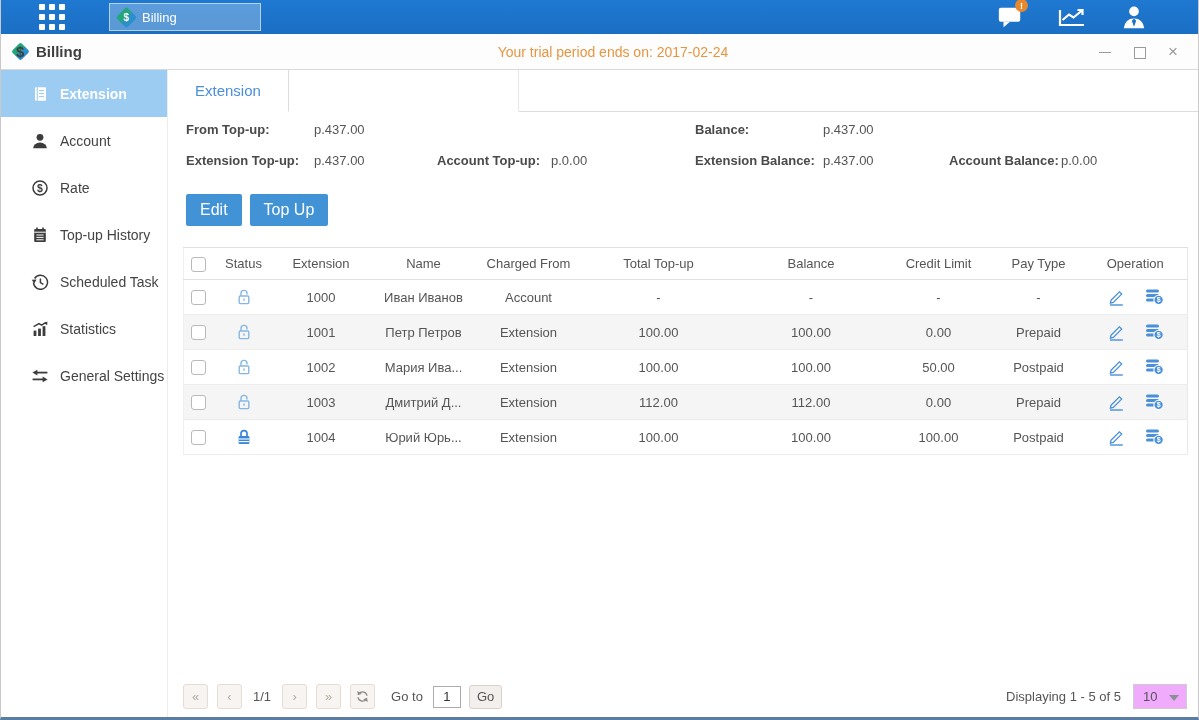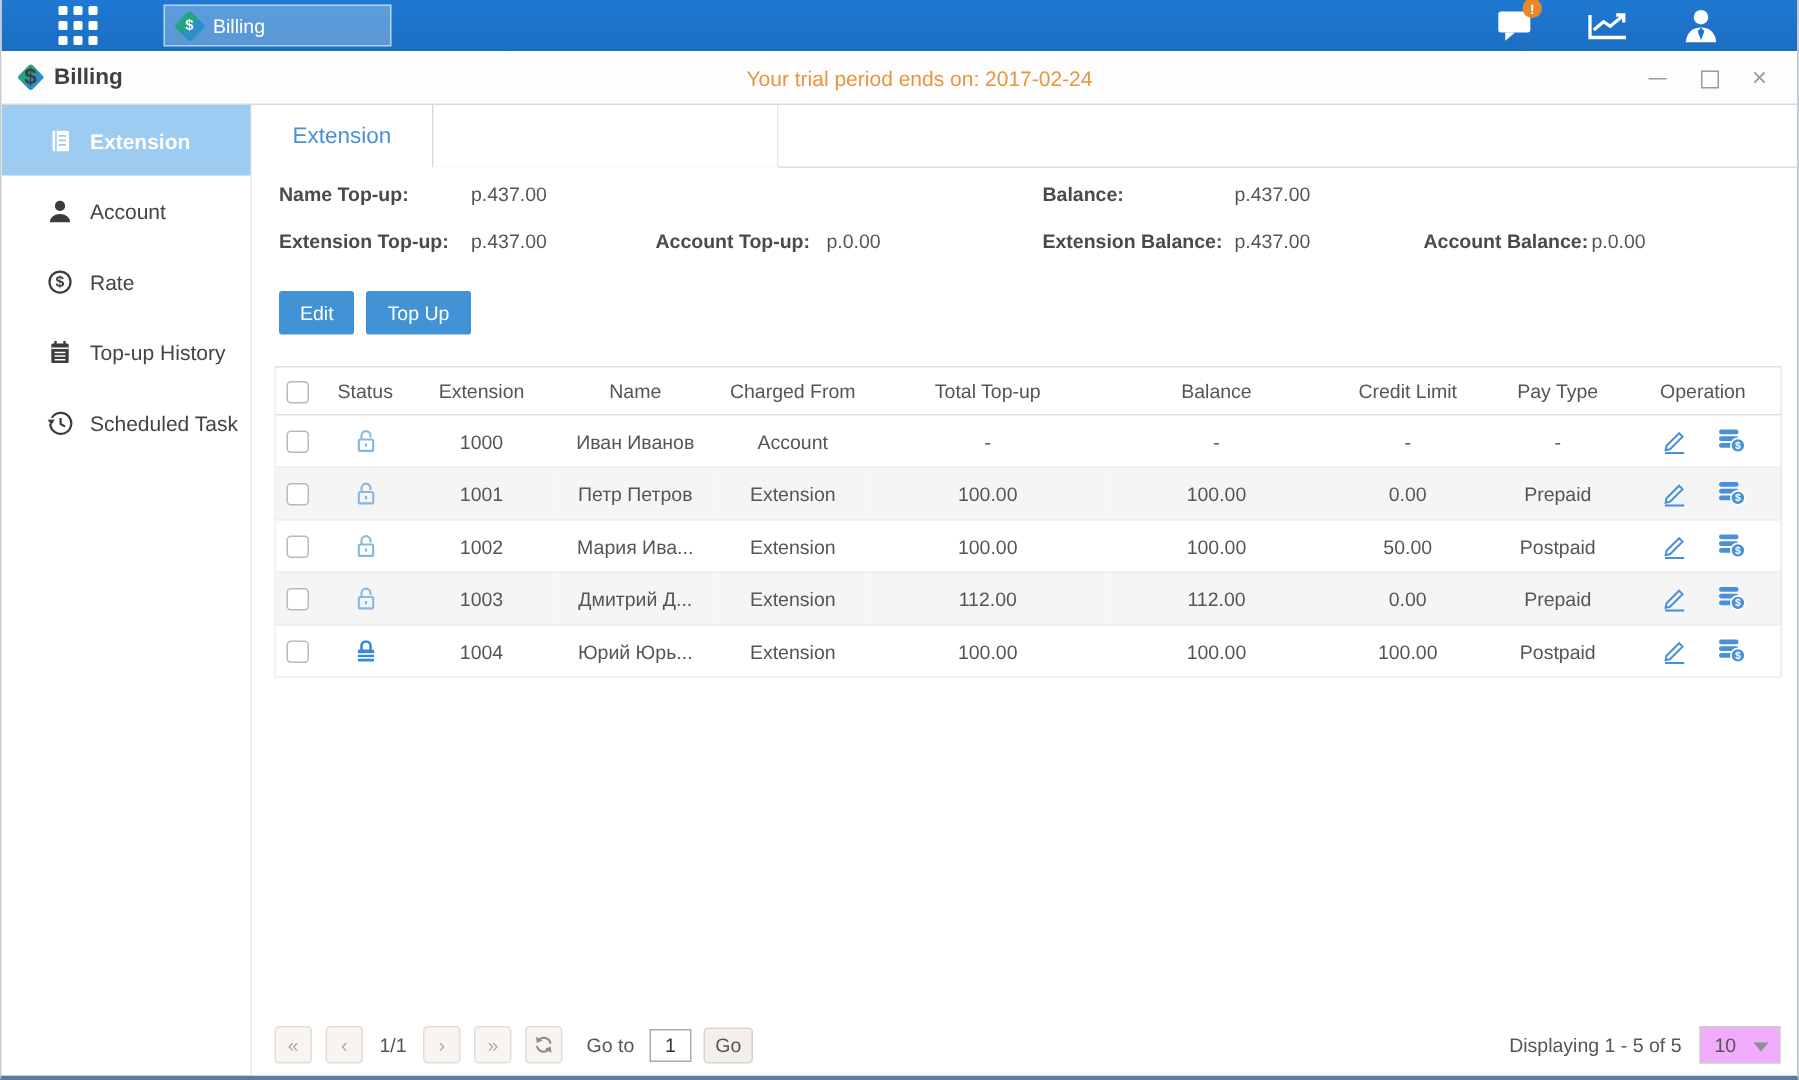--- a/index.html
+++ b/index.html
@@ -55,21 +55,21 @@
   .tab.active { border-right:1px solid #dcdcdc; margin-bottom:-1px; border-bottom:1px solid #fff; }
   .tab-spacer { width:230px; border-right:1px solid #e8e8e8; margin-bottom:-1px; border-bottom:1px solid #fff; }
 
   
   .summary { position:relative; height:78px; font-size:13px; }
   .summary .lbl { position:absolute; font-weight:bold; color:#4a4a4a; }
   .summary .val { position:absolute; color:#555; }
 
   
   .actions { margin:4px 0 0 18px; display:flex; gap:8px; }
-  .btn-blue { background:#4193d6; color:#fff; font-size:13px; border:none; padding:7px 14px;
+  .btn-blue { background:#4193d6; color:#fff; font-size:16px; border:none; padding:7px 14px;
               border-radius:2px; cursor:pointer; font-family:inherit; }
 
   
   .table-wrap { margin:21px 13px 12px 15px; }
   table { width:100%; border-collapse:collapse; table-layout:fixed;
           border-left:1px solid #f0f0f0; border-right:1px solid #e8e8e8; }
   thead th { height:32px; font-size:13px; font-weight:normal; color:#555; text-align:center;
              border-top:1px solid #e0e0e0; border-bottom:1px solid #e0e0e0; }
   tbody td { height:35px; font-size:13px; color:#555; text-align:center; border-bottom:1px solid #ececec; }
   tbody tr.alt { background:#f5f5f5; }
@@ -204,30 +204,49 @@
           <span>Top-up History</span>
         </div>
         <div class="side-item">
           <svg width="18" height="18" viewBox="0 0 18 18" fill="none">
     <path d="M3.6 5.5 A7 7 0 1 1 2.5 9.5" stroke="currentColor" stroke-width="1.5"></path>
     <polygon points="0.8,6.8 5.6,6.6 3.2,10.4" fill="currentColor"></polygon>
     <path d="M9.4 5.6 V9.6 L12.4 11.4" stroke="currentColor" stroke-width="1.5"></path>
   </svg>
           <span>Scheduled Task</span>
         </div>
+        <div class="side-item">
+          <svg width="18" height="18" viewBox="0 0 18 18" fill="none">
+    <rect x="2.6" y="10.6" width="2.8" height="5.4" fill="currentColor"></rect>
+    <rect x="7.1" y="8.6" width="2.8" height="7.4" fill="currentColor"></rect>
+    <rect x="11.6" y="6.2" width="2.8" height="9.8" fill="currentColor"></rect>
+    <path d="M2.6 6.6 L8 3.6 L10.6 5.2 L15 2.4" stroke="currentColor" stroke-width="1.5"></path>
+    <polygon points="16.4,1.6 16.2,5.2 13.2,3.2" fill="currentColor"></polygon>
+  </svg>
+          <span>Statistics</span>
+        </div>
+        <div class="side-item">
+          <svg width="18" height="18" viewBox="0 0 18 18">
+    <line x1="5.6" y1="5.6" x2="16.4" y2="5.6" stroke="currentColor" stroke-width="1.8"></line>
+    <polygon points="1.4,5.6 6.4,2.8 6.4,8.4" fill="currentColor"></polygon>
+    <line x1="1.6" y1="12.4" x2="12.4" y2="12.4" stroke="currentColor" stroke-width="1.8"></line>
+    <polygon points="16.6,12.4 11.6,9.6 11.6,15.2" fill="currentColor"></polygon>
+  </svg>
+          <span>General Settings</span>
+        </div>
       </div>
 
     <div class="content">
       <div class="tabstrip">
         <div class="tab active">Extension</div>
         <div class="tab-spacer"></div>
       </div>
 
       <div class="summary">
-        <span class="lbl" style="left:18px;top:10px">Name Top-up:</span>
+        <span class="lbl" style="left:18px;top:10px">From Top-up:</span>
         <span class="val" style="left:146px;top:10px">p.437.00</span>
         <span class="lbl" style="left:527px;top:10px">Balance:</span>
         <span class="val" style="left:655px;top:10px">p.437.00</span>
 
         <span class="lbl" style="left:18px;top:41px">Extension Top-up:</span>
         <span class="val" style="left:146px;top:41px">p.437.00</span>
         <span class="lbl" style="left:269px;top:41px">Account Top-up:</span>
         <span class="val" style="left:383px;top:41px">p.0.00</span>
         <span class="lbl" style="left:527px;top:41px">Extension Balance:</span>
         <span class="val" style="left:655px;top:41px">p.437.00</span>

